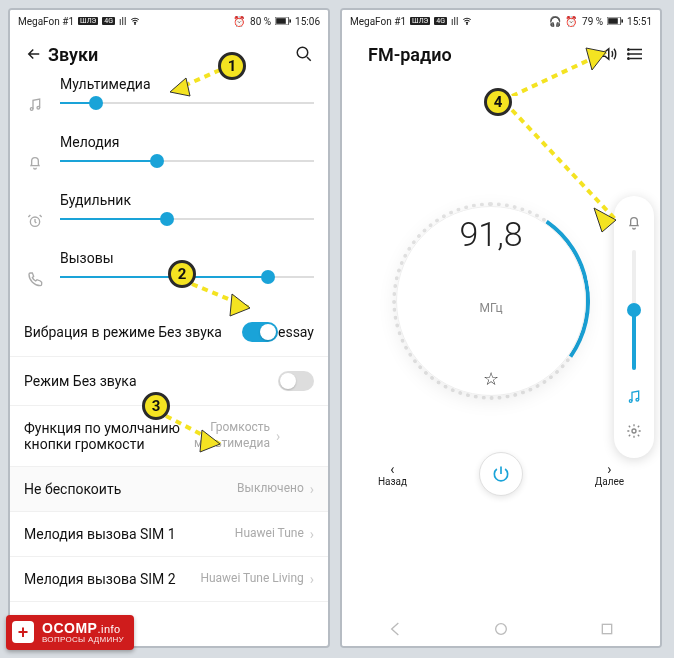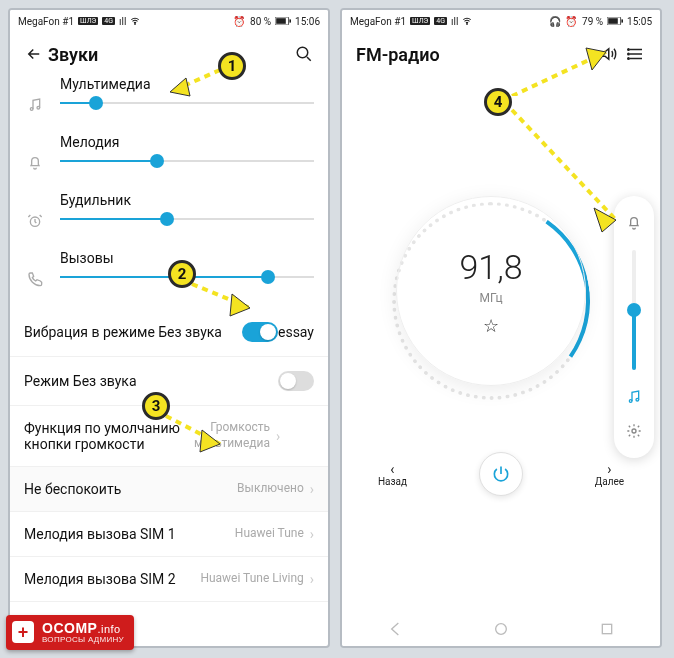--- a/index.html
+++ b/index.html
@@ -81,26 +81,26 @@
 
   .toggle { width:36px; height:20px; border-radius:10px; background:#ddd; position:relative; }
   .toggle .knob { width:16px; height:16px; border-radius:50%; background:#fff; position:absolute; top:2px; left:2px; box-shadow:0 1px 2px rgba(0,0,0,.2); }
   .toggle.on { background:#1aa3d8; }
   .toggle.on .knob { left:18px; }
 
   
   .fm-area { position:relative; height: 460px; }
   .dial {
     width: 190px; height:190px; border-radius:50%;
-    position:absolute; left: 54px; top: 120px;
+    position:absolute; left: 54px; top: 130px;
     background:
       radial-gradient(circle at center, #fff 64%, transparent 65%);
     box-shadow: 0 4px 20px rgba(0,0,0,.08);
     border: 1px solid #eee;
-    display:flex; flex-direction:column; align-items:center; justify-content:center;
+    display:flex; flex-direction:column; align-items:center; justify-content:center;gap:43px;
   }
   .dial-ticks {
     position:absolute; left:50px; top:126px; width:198px; height:198px; border-radius:50%;
     border: 4px dotted #e5e5e5;
   }
   .dial-arc {
     position:absolute; left:50px; top:126px; width:198px; height:198px; border-radius:50%;
     border: 4px solid transparent;
     border-right-color:#1aa3d8;
     transform: rotate(-10deg);
@@ -331,25 +331,25 @@
     <span>🎧</span>
     <span>⏰</span>
     <span>79 %</span>
     <span>
       <svg width="16" height="8" viewBox="0 0 20 10">
           <rect x="0" y="0" width="17" height="10" rx="1" fill="none" stroke="#222"></rect>
           <rect x="1.5" y="1.5" width="12" height="7" fill="#222"></rect>
           <rect x="18" y="3" width="2" height="4" fill="#222"></rect>
         </svg>
     </span>
-    <span>15:05</span>
+    <span>15:51</span>
   </div>
 
   <div class="header">
-    <div class="title" style="margin-left:0">FM-радио</div>
+    <div class="title" style="margin-left:12px">FM-радио</div>
     <div class="icon right-ico">
       <svg width="18" height="18" viewBox="0 0 24 24" fill="none" stroke="#222" stroke-width="2">
           <path d="M4 9v6h4l5 4V5L8 9H4zM17 8c1.5 1.5 1.5 6.5 0 8M20 5c3 3 3 11 0 14"></path>
         </svg>
     </div>
     <div class="icon right-ico">
       <svg width="18" height="18" viewBox="0 0 24 24" stroke="#222" stroke-width="2">
           <path d="M4 6h16M4 12h16M4 18h16"></path>
           <circle cx="2" cy="6" r="1" fill="#222"></circle>
           <circle cx="2" cy="12" r="1" fill="#222"></circle>

